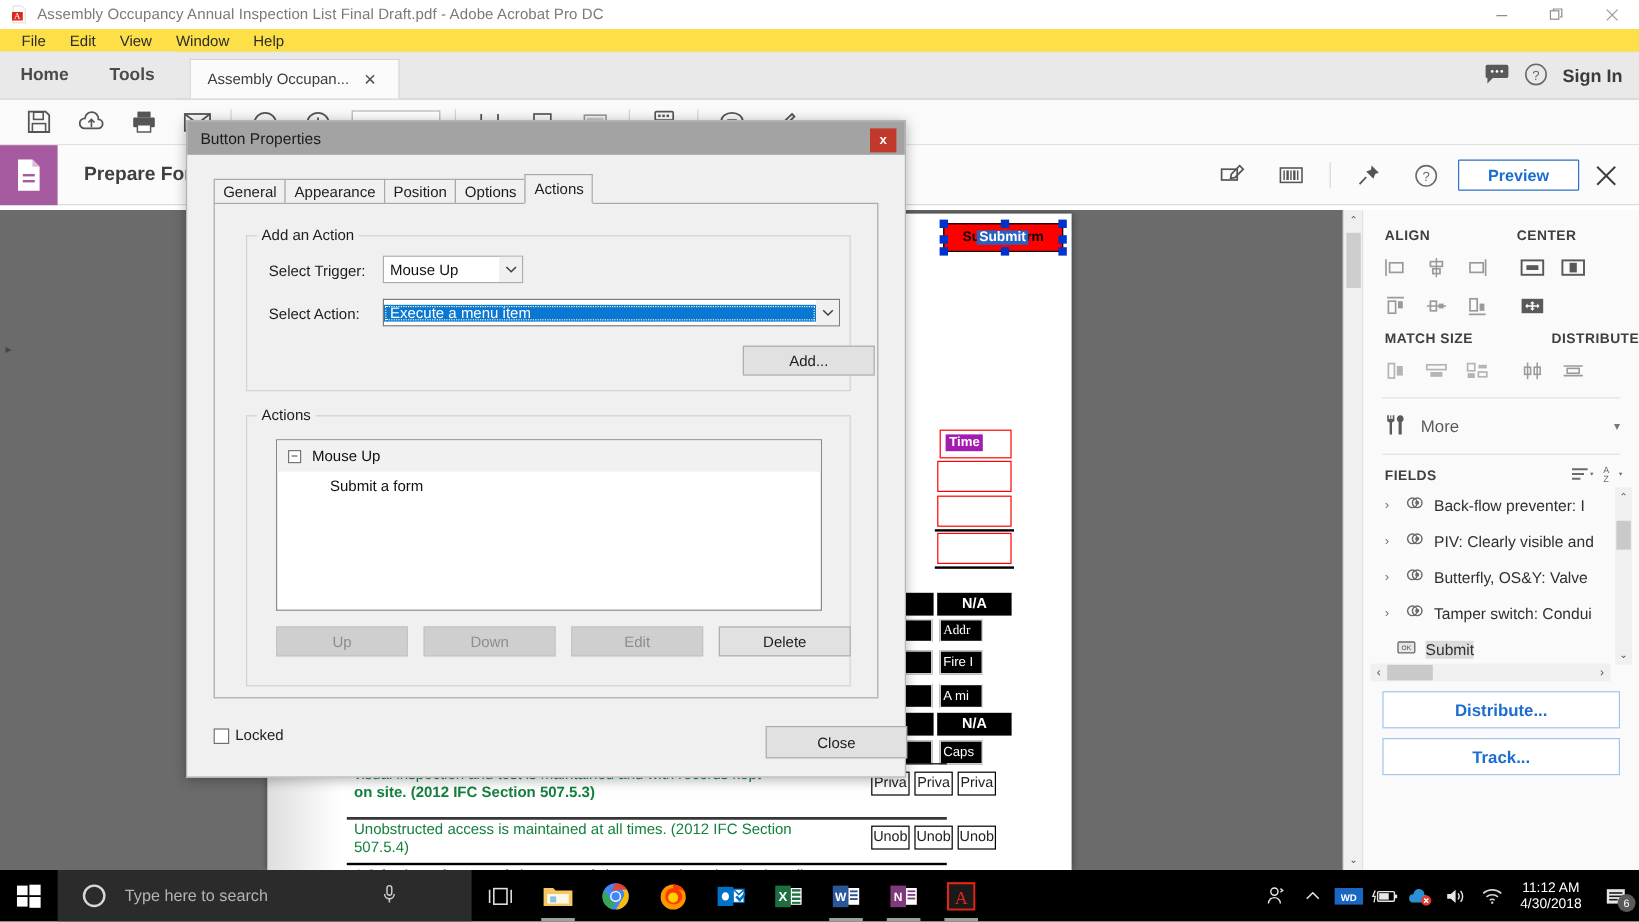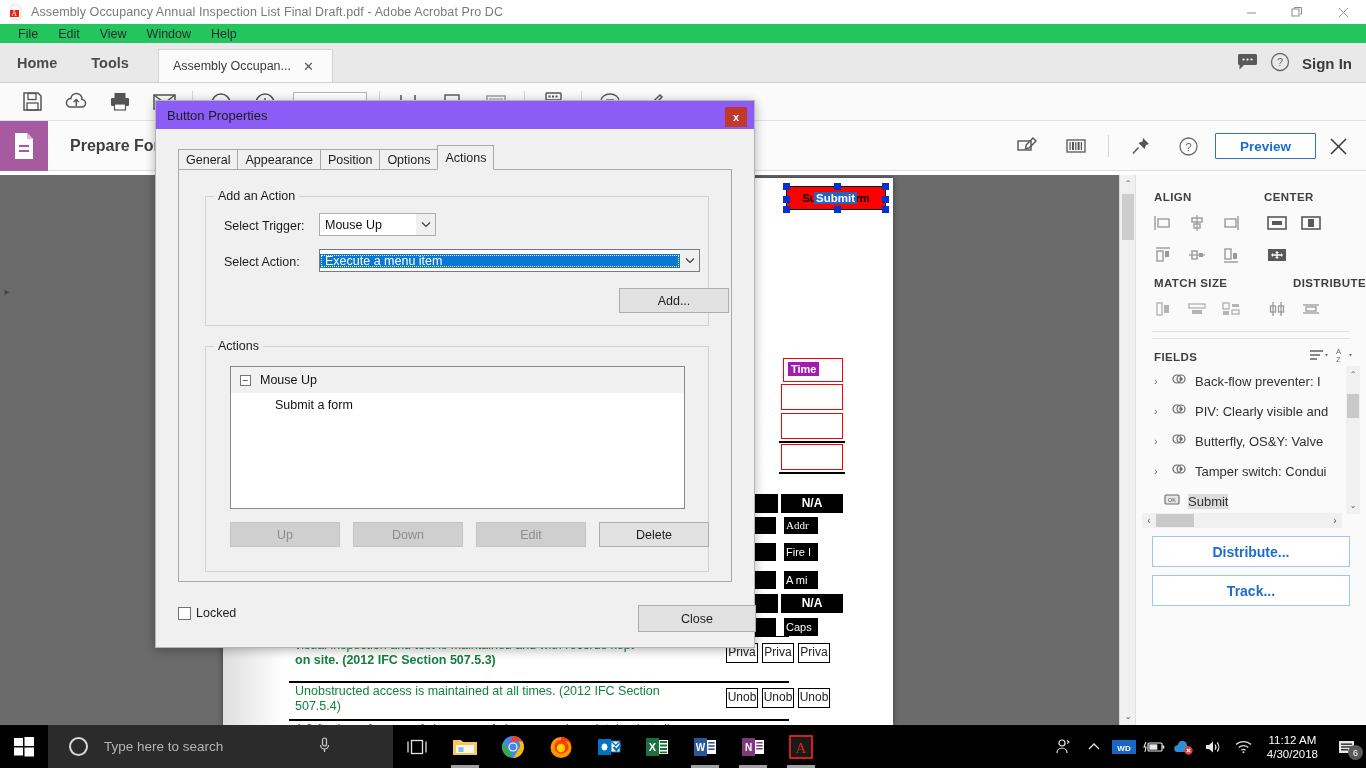--- a/index.html
+++ b/index.html
@@ -16,21 +16,21 @@
     height:24px; background:#ffffff; display:flex; align-items:center;
     border-bottom:1px solid #fff; position:relative;
   }
   #titlebar .tb-icon { width:16px; height:16px; margin-left:8px; margin-right:7px; position:relative; }
   #titlebar .tb-title { font-size:12.5px; color:#7a7a7a; letter-spacing:.1px; }
   .wincontrols { position:absolute; right:0; top:0; height:24px; display:flex; }
   .wincontrol { width:46px; height:24px; display:flex; align-items:center; justify-content:center; color:#8d8d8d; }
 
   
   #menubar {
-    height:20px; background:#22c55e; display:flex; align-items:center;
+    height:20px; background:#fde047; display:flex; align-items:center;
     padding-left:8px; border-bottom:1px solid #e6e6e6;
   }
   #menubar .mi { font-size:12.5px; color:#2b2b2b; padding:0 10px; line-height:20px; }
 
   
   #tabstrip {
     height:39px; background:#e9e9e9; display:flex; align-items:flex-end;
     border-bottom:1px solid #d0d0d0; position:relative;
   }
   .navtab {
@@ -136,21 +136,21 @@
   .bigbtn {
     margin:8px 16px 0 16px; height:31px; border:1px solid #9ec5ef; color:#1c6dd0;
     background:#fff; font-size:14px; font-weight:bold; display:flex; align-items:center; justify-content:center;
   }
 
   
   #dialog {
     position:absolute; left:155px; top:100px; width:600px; height:548px;
     background:#f0f0f0; border:1px solid #b4b4b4; box-shadow:0 2px 10px rgba(0,0,0,.30);
   }
-  #dialog .dtitlebar { height:28px; background:#8b5cf6; display:flex; align-items:center; position:relative; }
+  #dialog .dtitlebar { height:28px; background:#a3a3a3; display:flex; align-items:center; position:relative; }
   #dialog .dtitle { font-size:13px; color:#1d1d1d; margin-left:11px; }
   #dialog .dclose {
     position:absolute; right:7px; top:6px; width:22px; height:20px; background:#c0392b;
     color:#fff; font-size:11px; font-weight:bold; display:flex; align-items:center; justify-content:center;
   }
   .tabrow { display:flex; margin:17px 0 0 22px; height:24px; align-items:flex-end; position:relative; z-index:2; }
   .ptab {
     height:21px; padding:0 7px; background:#f0f0f0; border:1px solid #a9a9a9;
     border-bottom:1px solid #a9a9a9; font-size:12.5px; color:#1d1d1d;
     display:flex; align-items:center; margin-right:-1px;
@@ -582,20 +582,30 @@
         <svg width="20" height="18" viewBox="0 0 20 18">
             <line x1="2" y1="5" x2="18" y2="5" stroke="#9a9a9a" stroke-width="1.3"></line>
             <line x1="2" y1="13" x2="18" y2="13" stroke="#9a9a9a" stroke-width="1.3"></line>
             <rect x="5" y="7" width="10" height="4" fill="none" stroke="#9a9a9a" stroke-width="1.3"></rect>
           </svg>
         </div>
     </div>
 
     <div class="rp-divider"></div>
 
+    <div class="morerow">
+      <span>
+        <svg width="20" height="20" viewBox="0 0 20 20">
+            <path d="M4 2v5l2 1v10h2V8l2-1V2H8.6v3.2H7.4V2H6.6v3.2H5.4V2z" fill="#5a5a5a"></path>
+            <path d="M15 2c-2 0-3 1.6-3 3.2 0 1.3.7 2 1.5 2.4V18h2.6V7.6c.9-.4 1.6-1.1 1.6-2.4C17.7 3.6 16.8 2 15 2z" fill="#5a5a5a"></path>
+          </svg>
+      </span>
+      <span class="mtext">More</span>
+      <span style="margin-left:auto; color:#777; font-size:10px;">▾</span>
+    </div>
 
     <div class="rp-divider"></div>
 
     <div style="display:flex; align-items:center; padding:2px 10px 0 18px;">
       <div class="rp-sechead">FIELDS</div>
       <div style="margin-left:auto; display:flex; gap:4px;">
         <span>
           <svg width="22" height="16" viewBox="0 0 22 16">
               <line x1="2" y1="4" x2="15" y2="4" stroke="#6a6a6a" stroke-width="1.6"></line>
               <line x1="2" y1="8" x2="12" y2="8" stroke="#6a6a6a" stroke-width="1.6"></line>

